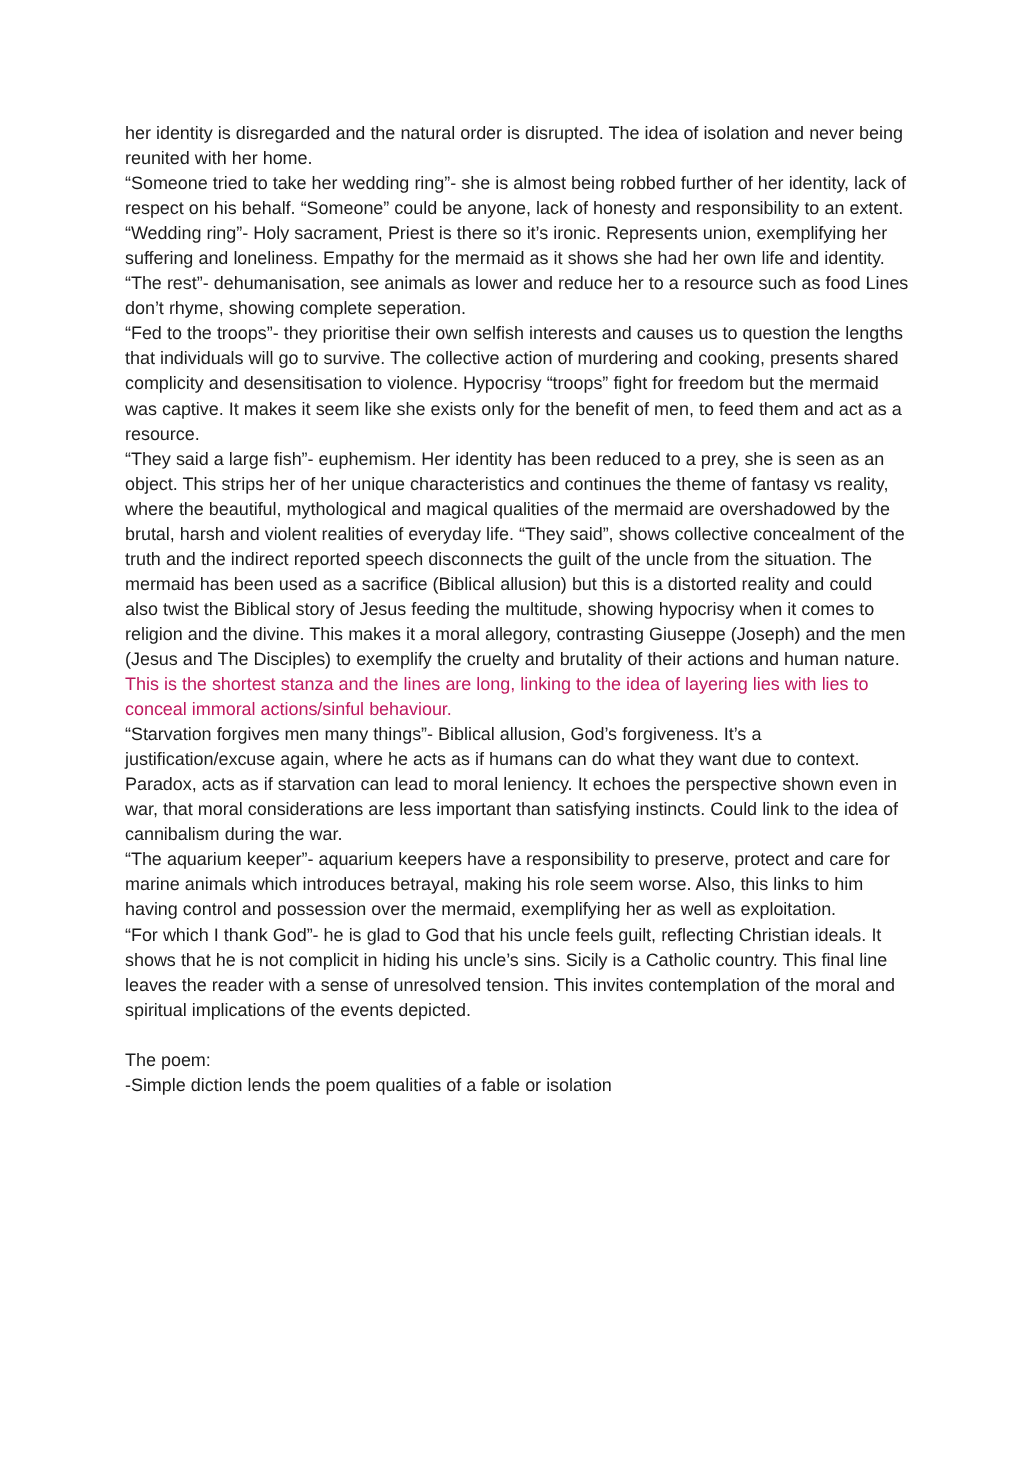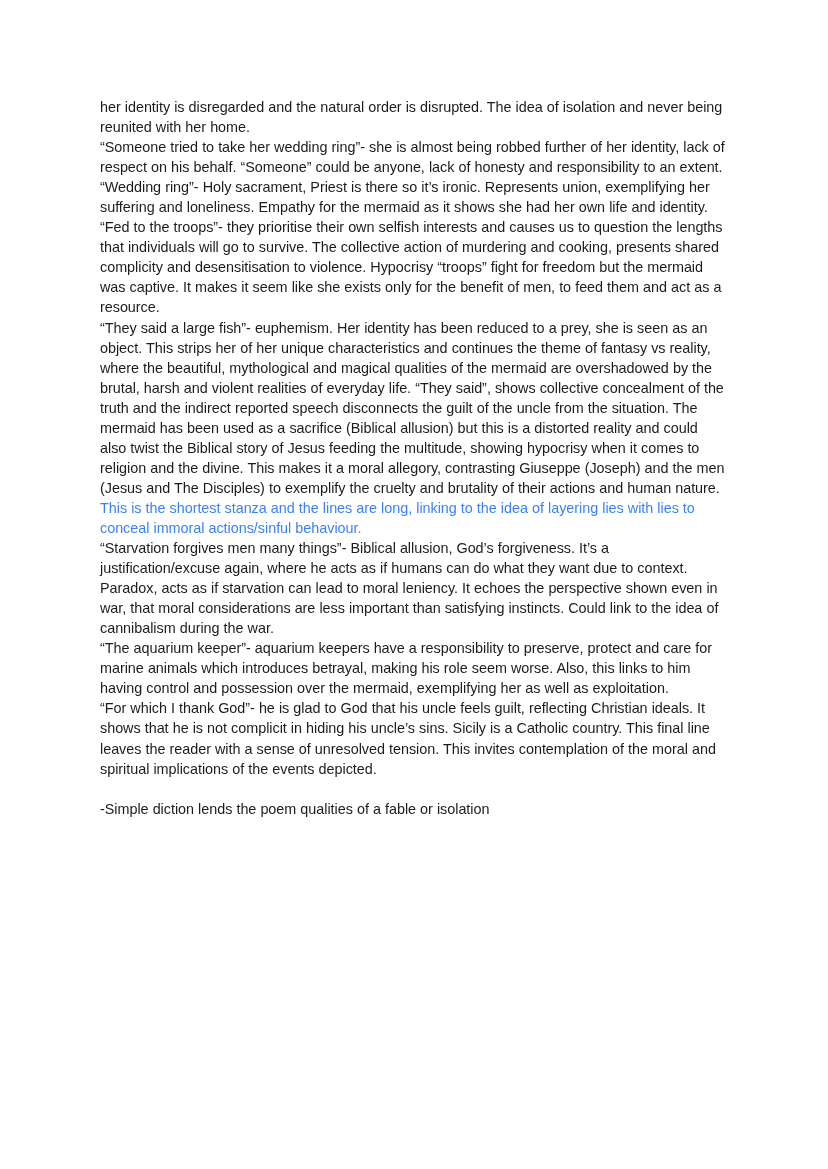--- a/index.html
+++ b/index.html
@@ -31,50 +31,52 @@
     color: #1c1c1c;
     text-align: left;
     letter-spacing: -0.03px;
     word-spacing: 0.1px;
   }
   .para {
     margin: 0;
     padding: 0;
   }
   .muted {
-    color: #3b82f6;
+    color: #be185d;
   }
   .spacer-line {
     display: block;
     height: 20.05px;
   }
 </style>
 </head>
 <body>
 
 <div class="page">
   <div class="text-column">
 
     <p class="para">her identity is disregarded and the natural order is disrupted. The idea of isolation and never being reunited with her home.</p>
 
     <p class="para">“Someone tried to take her wedding ring”- she is almost being robbed further of her identity, lack of respect on his behalf. “Someone” could be anyone, lack of honesty and responsibility to an extent. “Wedding ring”- Holy sacrament, Priest is there so it’s ironic. Represents union, exemplifying her suffering and loneliness. Empathy for the mermaid as it shows she had her own life and identity.</p>
 
 
+    <p class="para">“The rest”- dehumanisation, see animals as lower and reduce her to a resource such as food Lines don’t rhyme, showing complete seperation.</p>
 
     <p class="para">“Fed to the troops”- they prioritise their own selfish interests and causes us to question the lengths that individuals will go to survive. The collective action of murdering and cooking, presents shared complicity and desensitisation to violence. Hypocrisy “troops” fight for freedom but the mermaid was captive. It makes it seem like she exists only for the benefit of men, to feed them and act as a resource.</p>
 
     <p class="para"><span>“They said a large fish”- euphemism. Her identity has been reduced to a prey, she is seen as an object. This strips her of her unique characteristics and continues the theme of fantasy vs reality, where the beautiful, mythological and magical qualities of the mermaid are overshadowed by the brutal, harsh and violent realities of everyday life. “They said”, shows collective concealment of the truth and the indirect reported speech disconnects the guilt of the uncle from the situation. The mermaid has been used as a sacrifice (Biblical allusion) but this is a distorted reality and could also twist the Biblical story of Jesus feeding the multitude, showing hypocrisy when it comes to religion and the divine. This makes it a moral allegory, contrasting Giuseppe (Joseph) and the men (Jesus and The Disciples) to exemplify the cruelty and brutality of their actions and human nature.</span><span class="muted"> This is the shortest stanza and the lines are long, linking to the idea of layering lies with lies to conceal immoral actions/sinful behaviour.</span></p>
 
     <p class="para">“Starvation forgives men many things”- Biblical allusion, God’s forgiveness. It’s a justification/excuse again, where he acts as if humans can do what they want due to context. Paradox, acts as if starvation can lead to moral leniency. It echoes the perspective shown even in war, that moral considerations are less important than satisfying instincts. Could link to the idea of cannibalism during the war.</p>
 
     <p class="para">“The aquarium keeper”- aquarium keepers have a responsibility to preserve, protect and care for marine animals which introduces betrayal, making his role seem worse. Also, this links to him having control and possession over the mermaid, exemplifying her as well as exploitation.</p>
 
 
     <p class="para">“For which I thank God”- he is glad to God that his uncle feels guilt, reflecting Christian ideals. It shows that he is not complicit in hiding his uncle’s sins. Sicily is a Catholic country. This final line leaves the reader with a sense of unresolved tension. This invites contemplation of the moral and spiritual implications of the events depicted.</p>
 
     <span class="spacer-line"></span>
 
+    <p class="para">The poem:</p>
 
     <p class="para">-Simple diction lends the poem qualities of a fable or isolation</p>
 
 
   </div>
 </div>
 
 </body></html>

